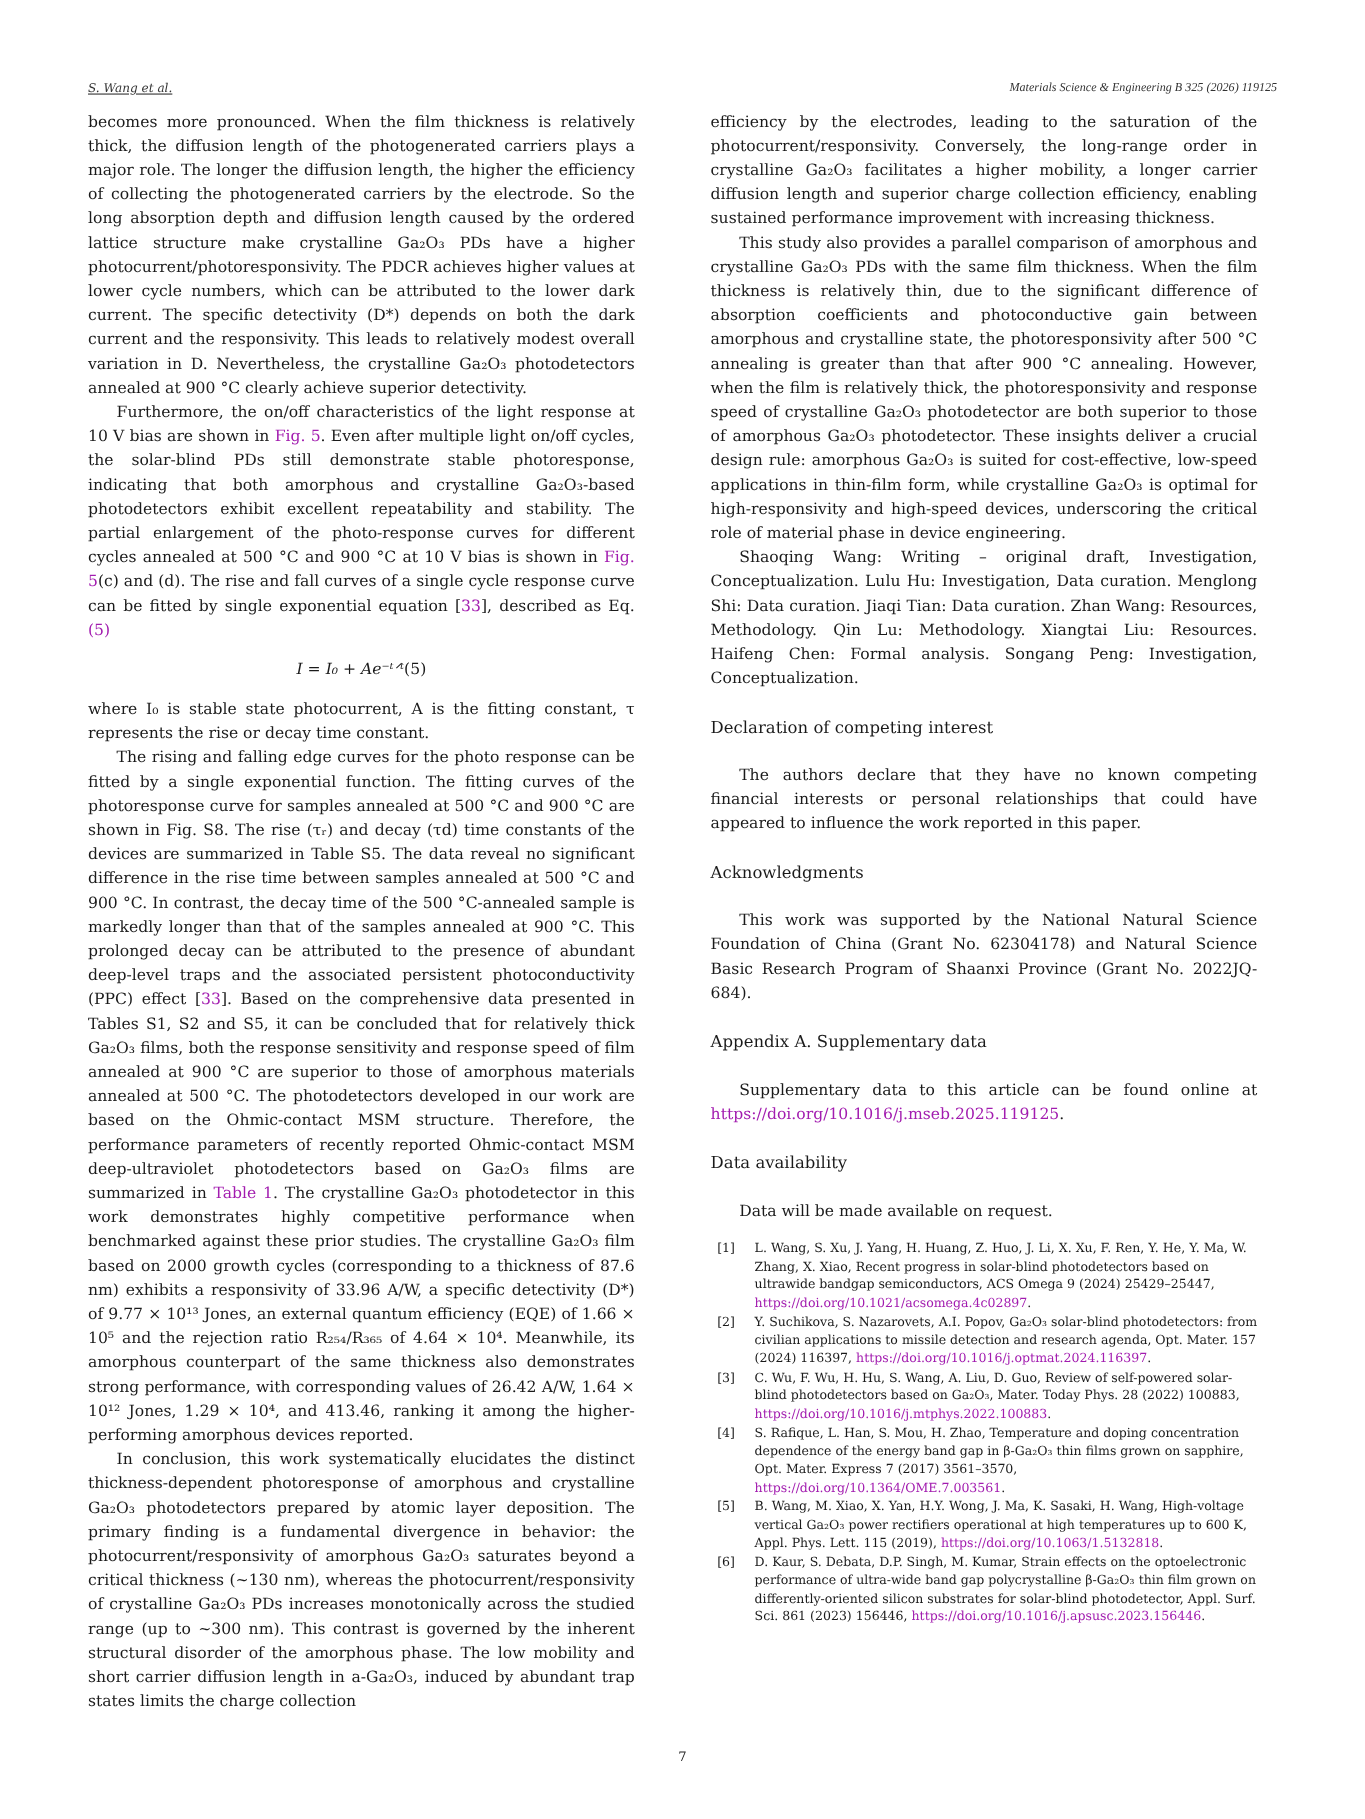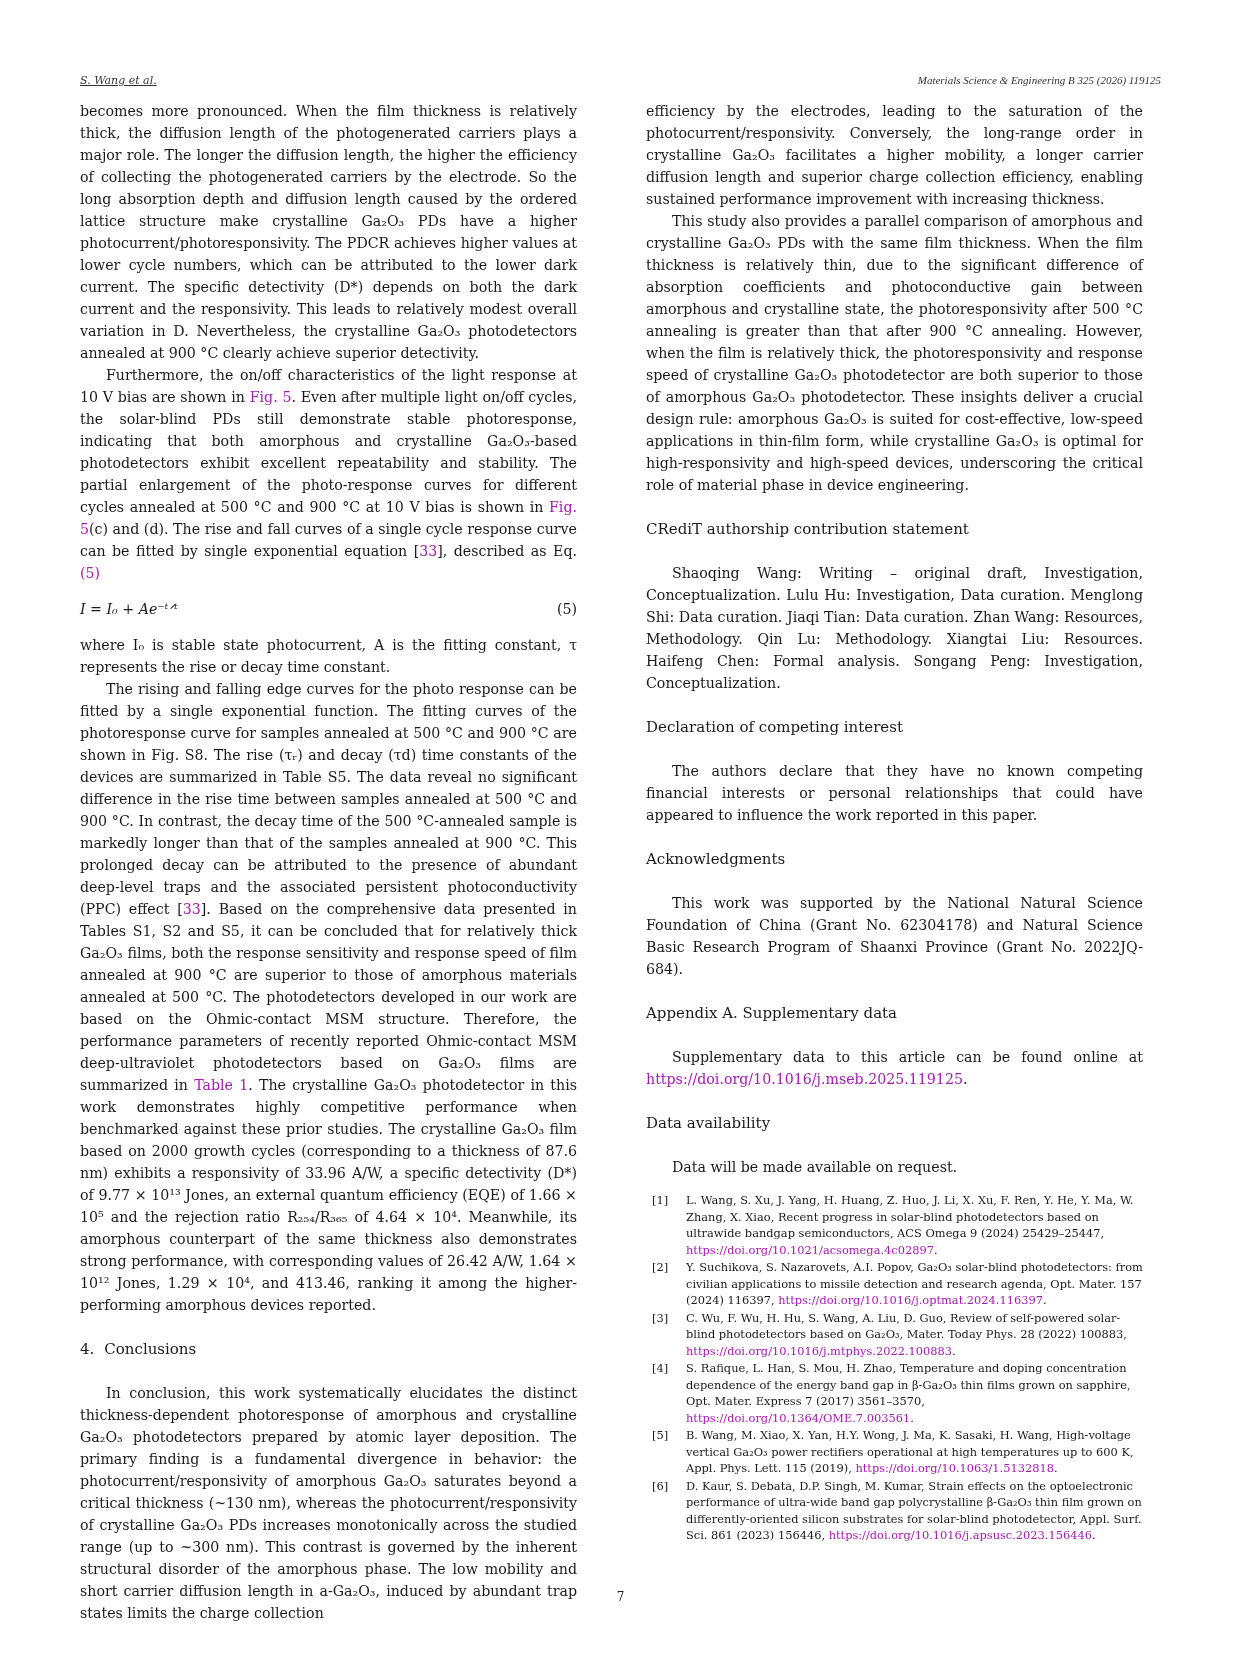--- a/index.html
+++ b/index.html
@@ -7,21 +7,21 @@
   .page { position: absolute; left: 0; top: 0; width: 1241px; height: 1654px; }
   .running-head { position: absolute; top: 74px; font-family: "DejaVu Serif", serif; font-style: italic; font-size: 11px; color: #333; }
   .rh-left { left: 80px; text-decoration: underline; }
   .rh-right { right: 80px; font-family: Liberation Serif, serif; }
   .col { position: absolute; top: 100px; width: 497px; font-family: "DejaVu Serif", serif; font-size: 14.2px; line-height: 22px; text-align: justify; }
   .col-left { left: 80px; }
   .col-right { left: 646px; width: 497px; }
   p { margin: 0; }
   .indent { text-indent: 26px; }
   .link { color: #a21caf; text-decoration: none; }
-  .eq { display: flex; justify-content: space-between; margin: 14px 0 14px 0; font-style: italic; }
+  .eq { display: flex; justify-content: center; margin: 14px 0 14px 0; font-style: italic; }
   .eq .eq-num { font-style: normal; }
   .section-head { font-size: 15px; margin: 22px 0 22px 0; }
   .section-head .num { margin-right: 10px; }
   .refs { margin-top: 14px; font-size: 11.4px; line-height: 16.5px; text-align: left; }
   .ref { display: flex; margin-bottom: 1px; }
   .ref-num { width: 34px; flex: 0 0 34px; padding-left: 6px; }
   .ref-text { flex: 1; }
   .page-number { position: absolute; top: 1590px; left: 0; width: 1241px; text-align: center; font-family: "DejaVu Serif", serif; font-size: 12px; }
 </style>
 </head>
@@ -37,31 +37,27 @@
     <p class="indent"><span>Furthermore, the on/off characteristics of the light response at 10 V bias are shown in </span><a class="link">Fig. 5</a><span>. Even after multiple light on/off cycles, the solar-blind PDs still demonstrate stable photoresponse, indicating that both amorphous and crystalline Ga₂O₃-based photodetectors exhibit excellent repeatability and stability. The partial enlargement of the photo-response curves for different cycles annealed at 500 °C and 900 °C at 10 V bias is shown in </span><a class="link">Fig. 5</a><span>(c) and (d). The rise and fall curves of a single cycle response curve can be fitted by single exponential equation [</span><a class="link">33</a><span>], described as Eq. </span><a class="link">(5)</a></p>
 
     <div class="eq">
       <span>I = I₀ + Ae⁻ᵗᐟᵗ</span>
       <span class="eq-num">(5)</span>
     </div>
 
     <p>where I₀ is stable state photocurrent, A is the fitting constant, τ represents the rise or decay time constant.</p>
     <p class="indent"><span>The rising and falling edge curves for the photo response can be fitted by a single exponential function. The fitting curves of the photoresponse curve for samples annealed at 500 °C and 900 °C are shown in Fig. S8. The rise (τᵣ) and decay (τd) time constants of the devices are summarized in Table S5. The data reveal no significant difference in the rise time between samples annealed at 500 °C and 900 °C. In contrast, the decay time of the 500 °C-annealed sample is markedly longer than that of the samples annealed at 900 °C. This prolonged decay can be attributed to the presence of abundant deep-level traps and the associated persistent photoconductivity (PPC) effect [</span><a class="link">33</a><span>]. Based on the comprehensive data presented in Tables S1, S2 and S5, it can be concluded that for relatively thick Ga₂O₃ films, both the response sensitivity and response speed of film annealed at 900 °C are superior to those of amorphous materials annealed at 500 °C. The photodetectors developed in our work are based on the Ohmic-contact MSM structure. Therefore, the performance parameters of recently reported Ohmic-contact MSM deep-ultraviolet photodetectors based on Ga₂O₃ films are summarized in </span><a class="link">Table 1</a><span>. The crystalline Ga₂O₃ photodetector in this work demonstrates highly competitive performance when benchmarked against these prior studies. The crystalline Ga₂O₃ film based on 2000 growth cycles (corresponding to a thickness of 87.6 nm) exhibits a responsivity of 33.96 A/W, a specific detectivity (D*) of 9.77 × 10¹³ Jones, an external quantum efficiency (EQE) of 1.66 × 10⁵ and the rejection ratio R₂₅₄/R₃₆₅ of 4.64 × 10⁴. Meanwhile, its amorphous counterpart of the same thickness also demonstrates strong performance, with corresponding values of 26.42 A/W, 1.64 × 10¹² Jones, 1.29 × 10⁴, and 413.46, ranking it among the higher-performing amorphous devices reported.</span></p>
 
-    <div class="section-head">
-      <span class="num">4.</span><span>Conclusions</span>
-    </div>
     <p class="indent">In conclusion, this work systematically elucidates the distinct thickness-dependent photoresponse of amorphous and crystalline Ga₂O₃ photodetectors prepared by atomic layer deposition. The primary finding is a fundamental divergence in behavior: the photocurrent/responsivity of amorphous Ga₂O₃ saturates beyond a critical thickness (~130 nm), whereas the photocurrent/responsivity of crystalline Ga₂O₃ PDs increases monotonically across the studied range (up to ~300 nm). This contrast is governed by the inherent structural disorder of the amorphous phase. The low mobility and short carrier diffusion length in a-Ga₂O₃, induced by abundant trap states limits the charge collection</p>
   </div>
 
   <div class="col col-right">
     <p>efficiency by the electrodes, leading to the saturation of the photocurrent/responsivity. Conversely, the long-range order in crystalline Ga₂O₃ facilitates a higher mobility, a longer carrier diffusion length and superior charge collection efficiency, enabling sustained performance improvement with increasing thickness.</p>
     <p class="indent">This study also provides a parallel comparison of amorphous and crystalline Ga₂O₃ PDs with the same film thickness. When the film thickness is relatively thin, due to the significant difference of absorption coefficients and photoconductive gain between amorphous and crystalline state, the photoresponsivity after 500 °C annealing is greater than that after 900 °C annealing. However, when the film is relatively thick, the photoresponsivity and response speed of crystalline Ga₂O₃ photodetector are both superior to those of amorphous Ga₂O₃ photodetector. These insights deliver a crucial design rule: amorphous Ga₂O₃ is suited for cost-effective, low-speed applications in thin-film form, while crystalline Ga₂O₃ is optimal for high-responsivity and high-speed devices, underscoring the critical role of material phase in device engineering.</p>
 
-    <div class="section-head">CRediT authorship contribution statement</div>
     <p class="indent">Shaoqing Wang: Writing – original draft, Investigation, Conceptualization. Lulu Hu: Investigation, Data curation. Menglong Shi: Data curation. Jiaqi Tian: Data curation. Zhan Wang: Resources, Methodology. Qin Lu: Methodology. Xiangtai Liu: Resources. Haifeng Chen: Formal analysis. Songang Peng: Investigation, Conceptualization.</p>
 
     <div class="section-head">Declaration of competing interest</div>
     <p class="indent">The authors declare that they have no known competing financial interests or personal relationships that could have appeared to influence the work reported in this paper.</p>
 
     <div class="section-head">Acknowledgments</div>
     <p class="indent">This work was supported by the National Natural Science Foundation of China (Grant No. 62304178) and Natural Science Basic Research Program of Shaanxi Province (Grant No. 2022JQ-684).</p>
 
     <div class="section-head">Appendix A.  Supplementary data</div>
     <p class="indent"><span>Supplementary data to this article can be found online at </span><a class="link">https://doi.org/10.1016/j.mseb.2025.119125</a>.</p>

